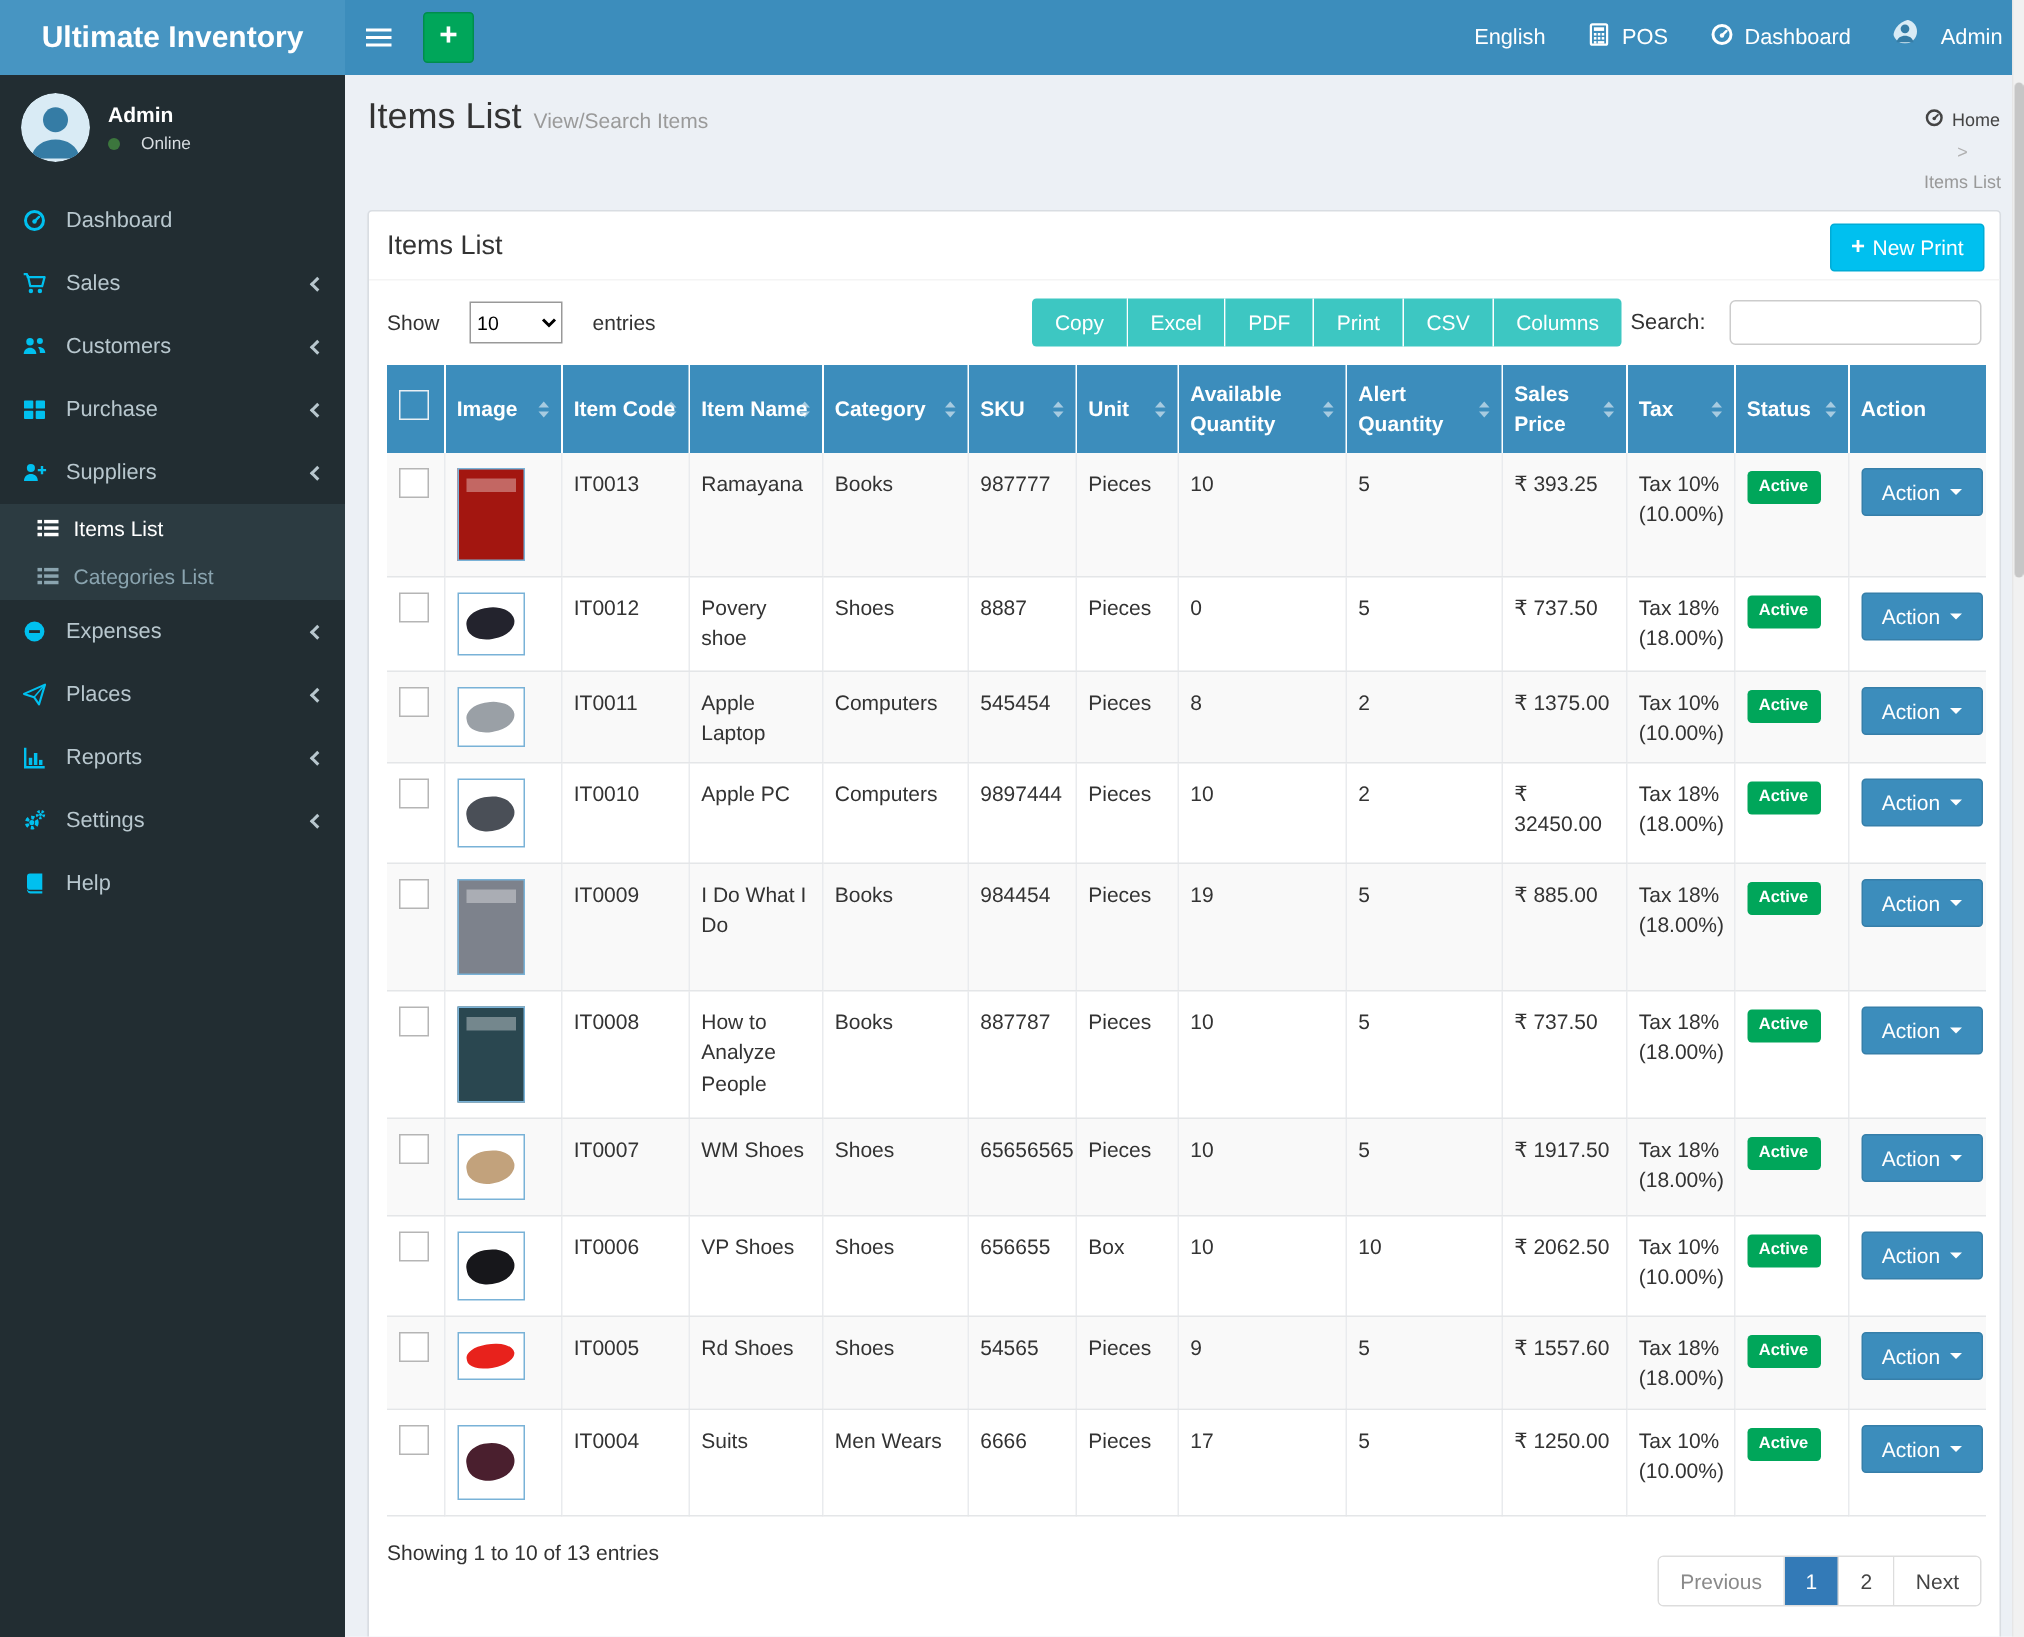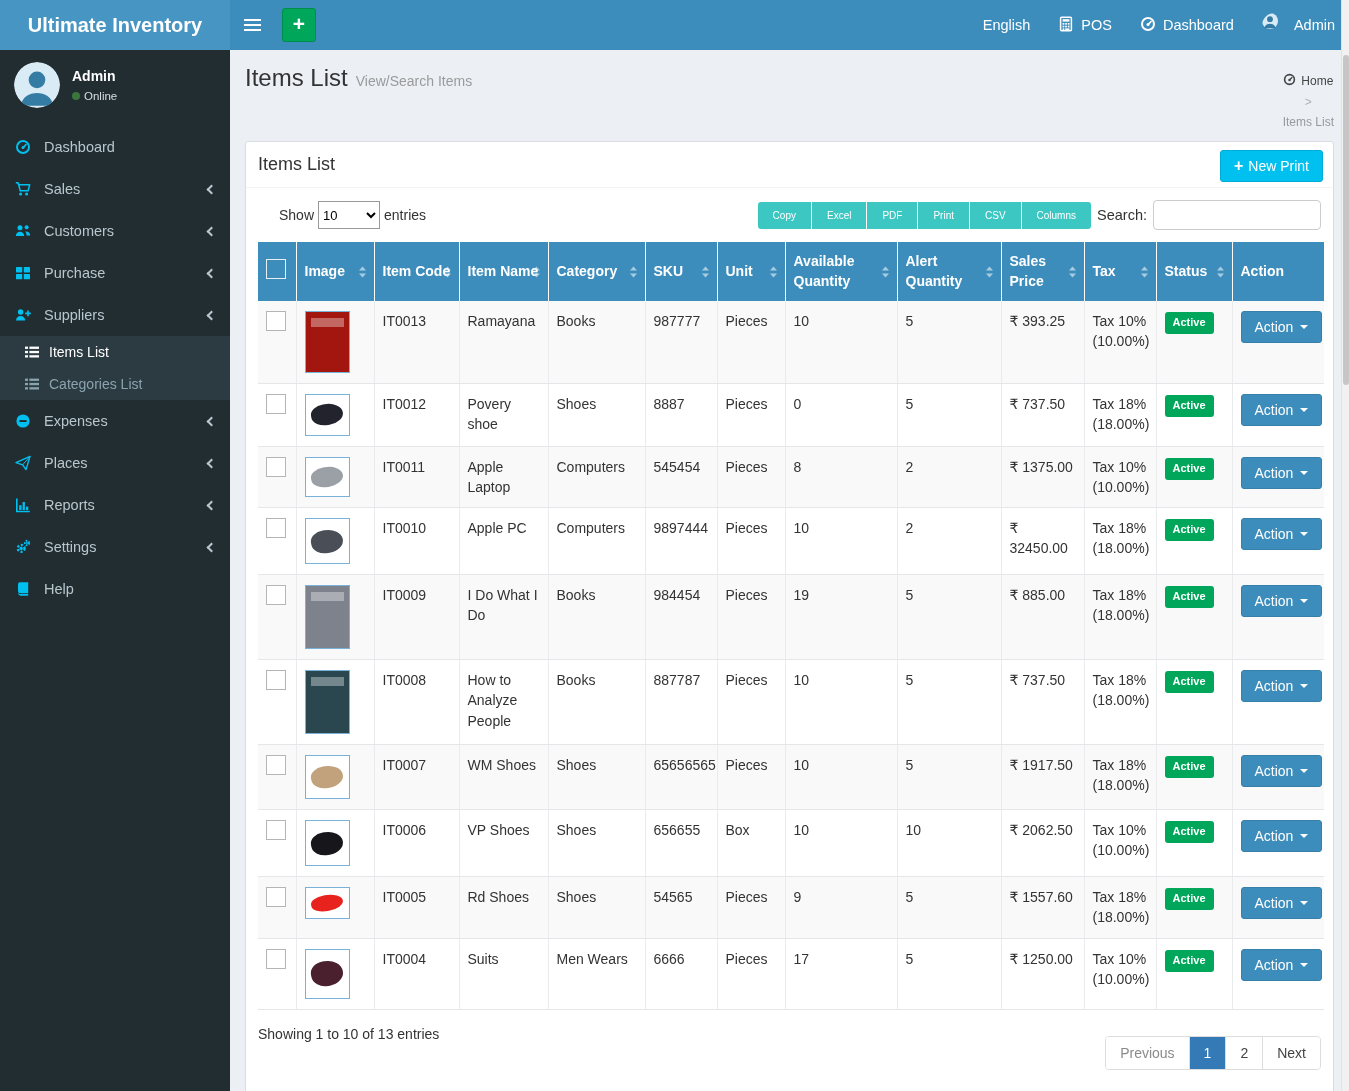--- a/index.html
+++ b/index.html
@@ -16,21 +16,21 @@
   .nav-right { margin-left:auto; display:flex; align-items:center; height:50px; }
   .nav-link { color:#fff; padding:0 14px; height:50px; display:flex; align-items:center; gap:7px; font-size:14.5px; cursor:pointer; }
   .nav-link svg { width:16px; height:16px; }
   .nav-avatar { width:25px; height:25px; border-radius:50%; overflow:hidden; display:inline-block; }
 
   
   .main-sidebar { position:fixed; top:50px; left:0; bottom:0; width:230px; background:#222d32; z-index:20; }
   .user-panel { display:flex; align-items:center; gap:12px; padding:12px 14px 14px; }
   .user-avatar { width:46px; height:46px; border-radius:50%; overflow:hidden; flex:none; }
   .user-name { color:#fff; font-weight:bold; font-size:14px; margin-bottom:6px; }
-  .user-status { color:#d8dde1; font-size:11.5px; display:flex; align-items:center; gap:4px; }
+  .user-status { color:#d8dde1; font-size:11.5px; display:flex; align-items:center; gap:14px; }
   .dot { width:8px; height:8px; border-radius:50%; background:#3c763d; display:inline-block; }
   .sidebar-menu { list-style:none; margin-top:4px; }
   .menu-item { display:flex; align-items:center; padding:13px 15px; color:#b8c7ce; cursor:pointer; position:relative; font-size:14.5px; }
   .menu-item .mi-icon { width:20px; margin-right:9px; color:#00c0ef; display:inline-flex; }
   .mi-icon svg { width:16px; height:16px; }
   .menu-item .chev { margin-left:auto; width:7px; height:7px; border-left:2px solid #b8c7ce; border-bottom:2px solid #b8c7ce; transform:rotate(45deg); }
   .menu-item .chev.down { transform:rotate(-45deg); margin-top:-3px; }
   li.treeview.active > .menu-item { background:#293840; border-left:3px solid #00c0ef; padding-left:12px; color:#fff; }
   .submenu { list-style:none; background:#2c3b41; }
   .submenu .menu-item { padding:8px 15px 8px 24px; font-size:14px; color:#8aa4af; }
@@ -49,27 +49,27 @@
   .breadcrumb .sep { color:#b0b0b0; }
 
   .box { background:#fff; border:1px solid #d9dde2; border-radius:3px; margin:12px 15px 20px; box-shadow:0 1px 1px rgba(0,0,0,.04); }
   .box-header { position:relative; padding:12px 12px; border-bottom:1px solid #f4f4f4; }
   .box-title { font-size:18px; font-weight:normal; color:#333; }
   .btn-new-item { position:absolute; right:10px; top:8px; background:#00c0ef; border:1px solid #00acd6; color:#fff; border-radius:3px; padding:7px 13px; font-size:14px; cursor:pointer; display:flex; align-items:center; gap:5px; font-family:inherit; }
   .btn-new-item .plus { font-weight:bold; font-size:16px; line-height:14px; }
 
   .box-body { padding:12px; }
   .table-controls { display:flex; align-items:center; margin-bottom:12px; }
-  .show-entries { display:flex; align-items:center; gap:4px; color:#333;margin-left:21px; }
+  .show-entries { display:flex; align-items:center; gap:20px; color:#333; }
   .show-entries select { width:62px; height:28px; font-size:13px; font-family:inherit; border:1px solid #999; background:#fff; }
   .export-group { margin-left:auto; display:flex; }
-  .btn-export { background:#3dc7c2; color:#fff; border:none; border-right:1px solid #fff; padding:8px 15px; font-size:10px; font-family:inherit; cursor:pointer; }
+  .btn-export { background:#3dc7c2; color:#fff; border:none; border-right:1px solid #fff; padding:8px 15px; font-size:14px; font-family:inherit; cursor:pointer; }
   .btn-export:first-child { border-radius:3px 0 0 3px; }
   .btn-export:last-child { border-right:none; border-radius:0 3px 3px 0; }
-  .search-wrap { display:flex; align-items:center; gap:6px; margin-left:6px; }
+  .search-wrap { display:flex; align-items:center; gap:16px; margin-left:6px; }
   .search-wrap label { font-size:14.5px; color:#333; }
   .search-wrap input { width:168px; height:30px; border:1px solid #ccc; border-radius:4px; padding:0 8px; font-family:inherit; font-size:13px; }
 
   
   table.items { width:100%; border-collapse:collapse; table-layout:fixed; }
   thead th { background:#3c8dbc; color:#fff; font-size:14px; font-weight:bold; text-align:left; vertical-align:middle; padding:9px 8px; border-right:1px solid rgba(255,255,255,.55); position:relative; line-height:1.45; height:58px; cursor:pointer; }
   thead th:last-child { border-right:none; }
   thead th .sort { position:absolute; right:5px; bottom:16px; opacity:.55; }
   thead th .sort svg { width:13px; height:14px; }
   .hdr-check { width:20px; height:20px; border:1px solid #e9f0f5; background:transparent; display:inline-block; cursor:pointer; }

